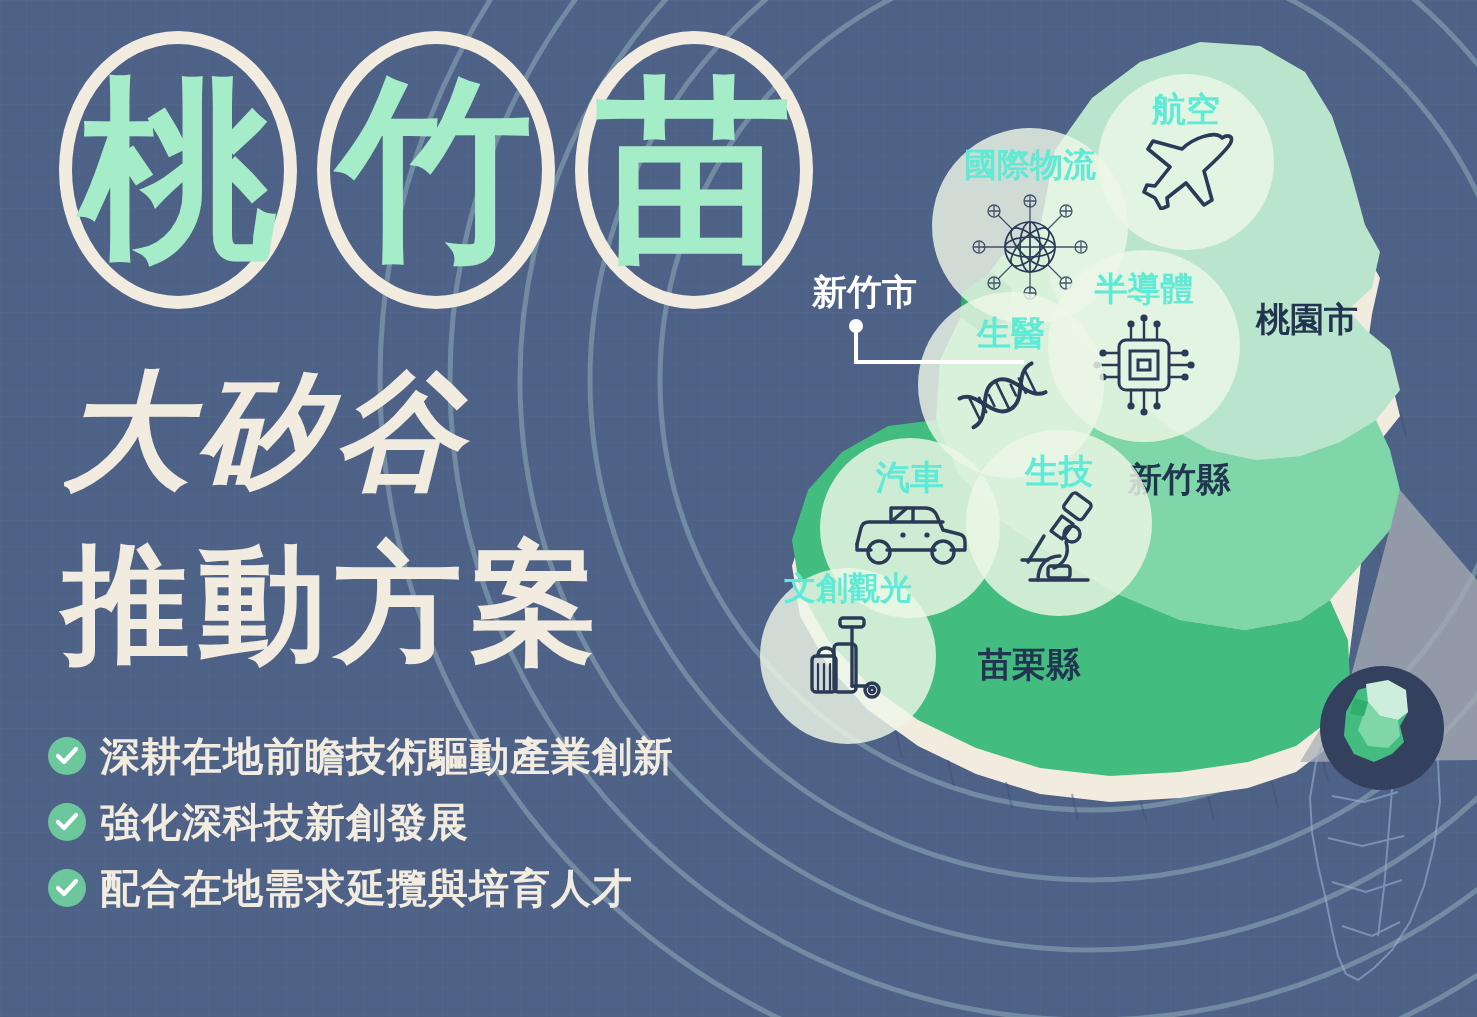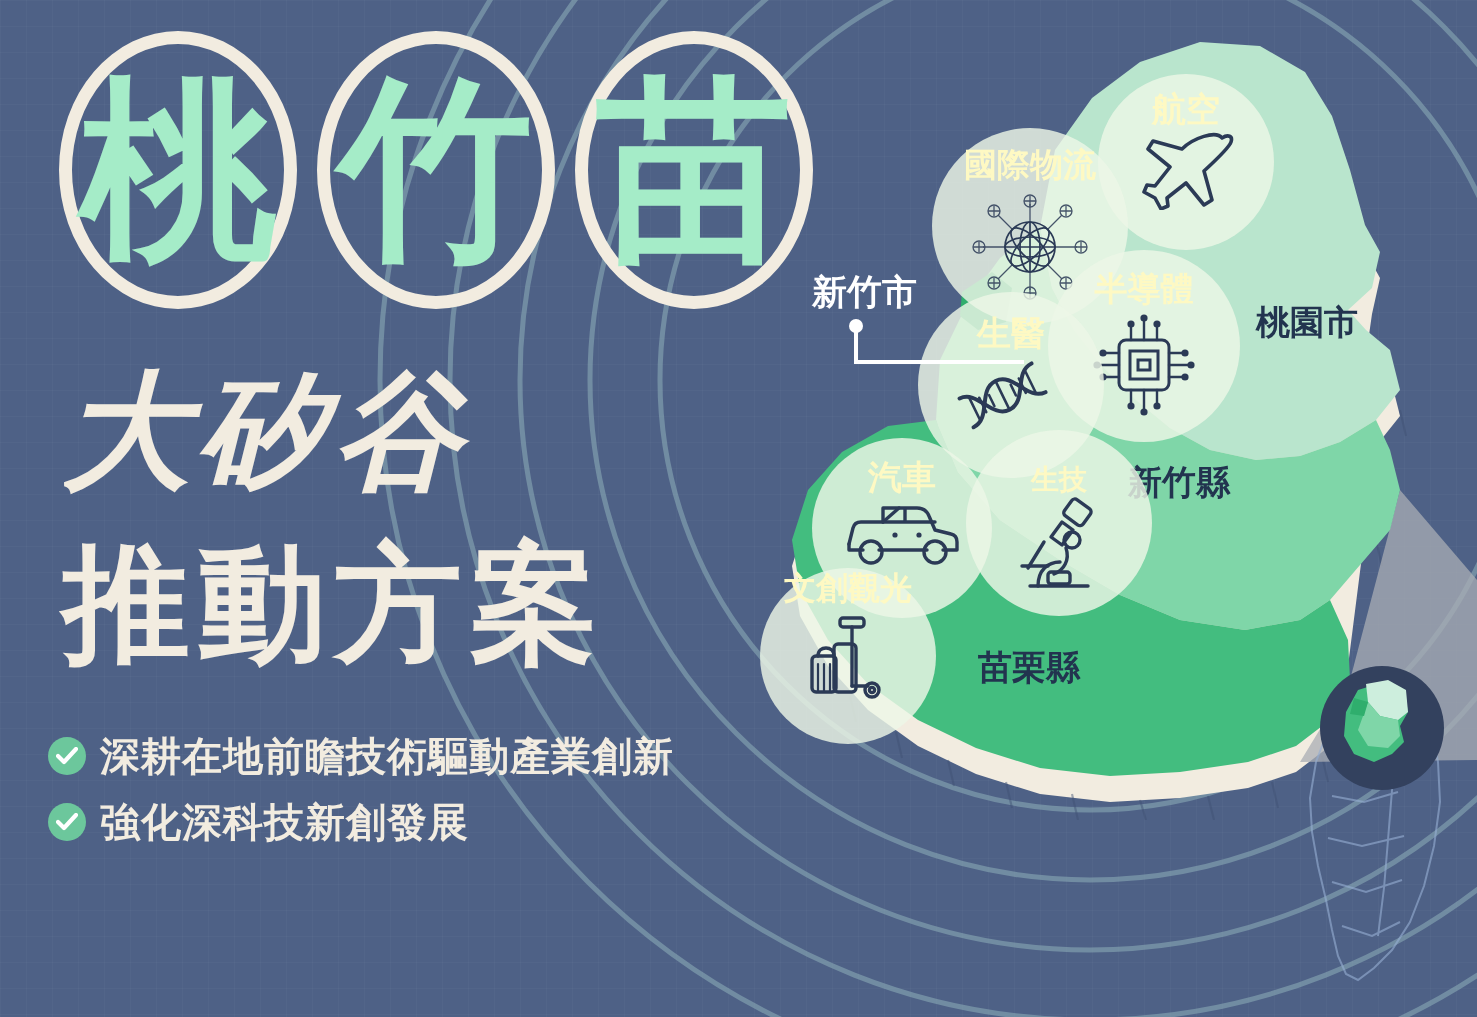--- a/index.html
+++ b/index.html
@@ -135,36 +135,36 @@
   .hub {
     position: absolute;
     border-radius: 50%;
     background: rgba(237,247,231,0.82);
     display: flex;
     flex-direction: column;
     align-items: center;
     justify-content: flex-start;
   }
   .hub-label {
-    color: #fef9c3;
+    color: #5eead4;
     font-weight: 700;
     line-height: 1;
     white-space: nowrap;
     font-family: "DejaVu Sans", "Liberation Sans", sans-serif;
   }
   .hub-icon { display: block; }
 
   .region-label {
     position: absolute;
     color: #22344f;
     font-weight: 700;
     font-size: 34px;
     line-height: 1;
     white-space: nowrap;
-    font-family: Liberation Sans, sans-serif;
+    font-family: Liberation Mono, monospace;
   }
 
   #hsinchu-city-label {
     position: absolute;
     left: 812px;
     top: 275px;
     color: #ffffff;
     font-weight: 600;
     font-size: 35px;
     line-height: 1;
@@ -373,38 +373,38 @@
             <line x1="70" y1="30" x2="70" y2="42"></line>
             <line x1="80" y1="28" x2="80" y2="44"></line>
             <line x1="89" y1="24" x2="89" y2="48"></line>
           </g>
         </g>
       </svg>
     </div>
 
     
     <div class="hub" style="left:266px; top:410px; width:186px; height:186px;">
-      <div class="hub-label" style="font-size:28px; margin-top:36px;">生技</div>
+      <div class="hub-label" style="font-size:34px; margin-top:24px;">生技</div>
       <svg class="hub-icon" width="110" height="106" viewBox="0 0 110 106" style="margin-top:2px;">
         <g fill="none" stroke="#2b3a56" stroke-width="3.4" stroke-linejoin="round" stroke-linecap="round">
           <rect x="62" y="6" width="23" height="20" rx="4" transform="rotate(36 73 16)"></rect>
           <path d="M58,26 L47,41 L58,49 L69,34 Z"></path>
           <circle cx="68" cy="44" r="8"></circle>
           <path d="M62,52 C66,64 60,74 50,78"></path>
           <path d="M40,46 L24,72"></path>
           <rect x="44" y="76" width="22" height="12" rx="3"></rect>
           <path d="M26,90 L84,90"></path>
           <path d="M34,90 C34,74 44,66 56,66"></path>
           <path d="M18,70 L44,70"></path>
         </g>
       </svg>
     </div>
 
     
-    <div class="hub" style="left:112px; top:418px; width:180px; height:180px;">
+    <div class="hub" style="left:120px; top:418px; width:180px; height:180px;">
       <div class="hub-label" style="font-size:34px; margin-top:22px;">汽車</div>
       <svg class="hub-icon" width="118" height="76" viewBox="0 0 118 76" style="margin-top:6px;">
         <g fill="none" stroke="#2b3a56" stroke-width="3.4" stroke-linejoin="round" stroke-linecap="round">
           <path d="M6,44 L10,28 C11,24 14,22 18,22 L40,22 L56,8 L74,8
                    C80,8 84,11 86,16 L92,30 L108,34 C113,35 114,38 114,42
                    L114,50 L100,50"></path>
           <path d="M6,44 L6,50 L20,50"></path>
           <path d="M36,50 L84,50"></path>
           <path d="M40,22 L40,8 L56,8"></path>
           <path d="M62,9 L62,22 M40,22 L92,22"></path>
@@ -503,18 +503,26 @@
 
       <div class="bullet-row">
         <div class="bullet-check">
           <svg width="22" height="18" viewBox="0 0 22 18">
             <path d="M2,9 L8,15 L20,2" fill="none" stroke="#ffffff" stroke-width="4.2" stroke-linecap="round" stroke-linejoin="round"></path>
           </svg>
         </div>
         <div class="bullet-text">強化深科技新創發展</div>
       </div>
 
+      <div class="bullet-row">
+        <div class="bullet-check">
+          <svg width="22" height="18" viewBox="0 0 22 18">
+            <path d="M2,9 L8,15 L20,2" fill="none" stroke="#ffffff" stroke-width="4.2" stroke-linecap="round" stroke-linejoin="round"></path>
+          </svg>
+        </div>
+        <div class="bullet-text">配合在地需求延攬與培育人才</div>
+      </div>
 
 
     </div>
   </div>
 
 </div>
 
 </body></html>

